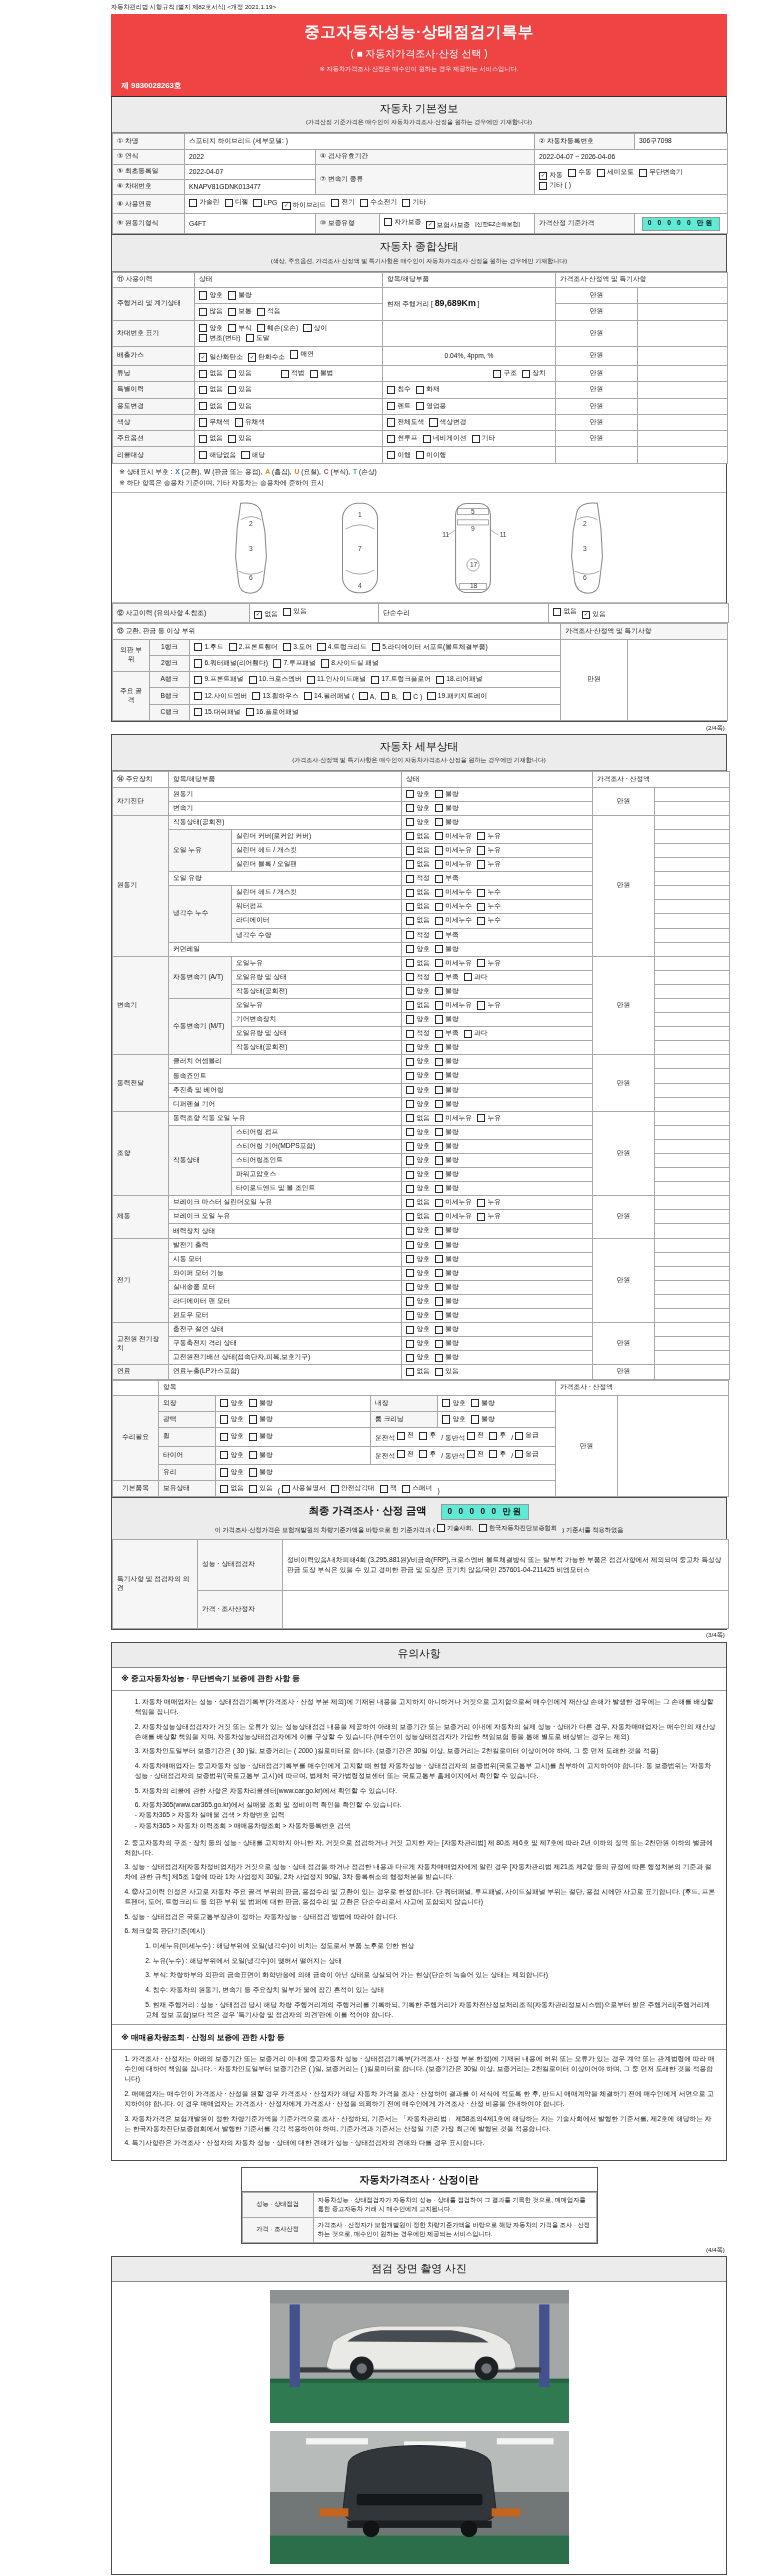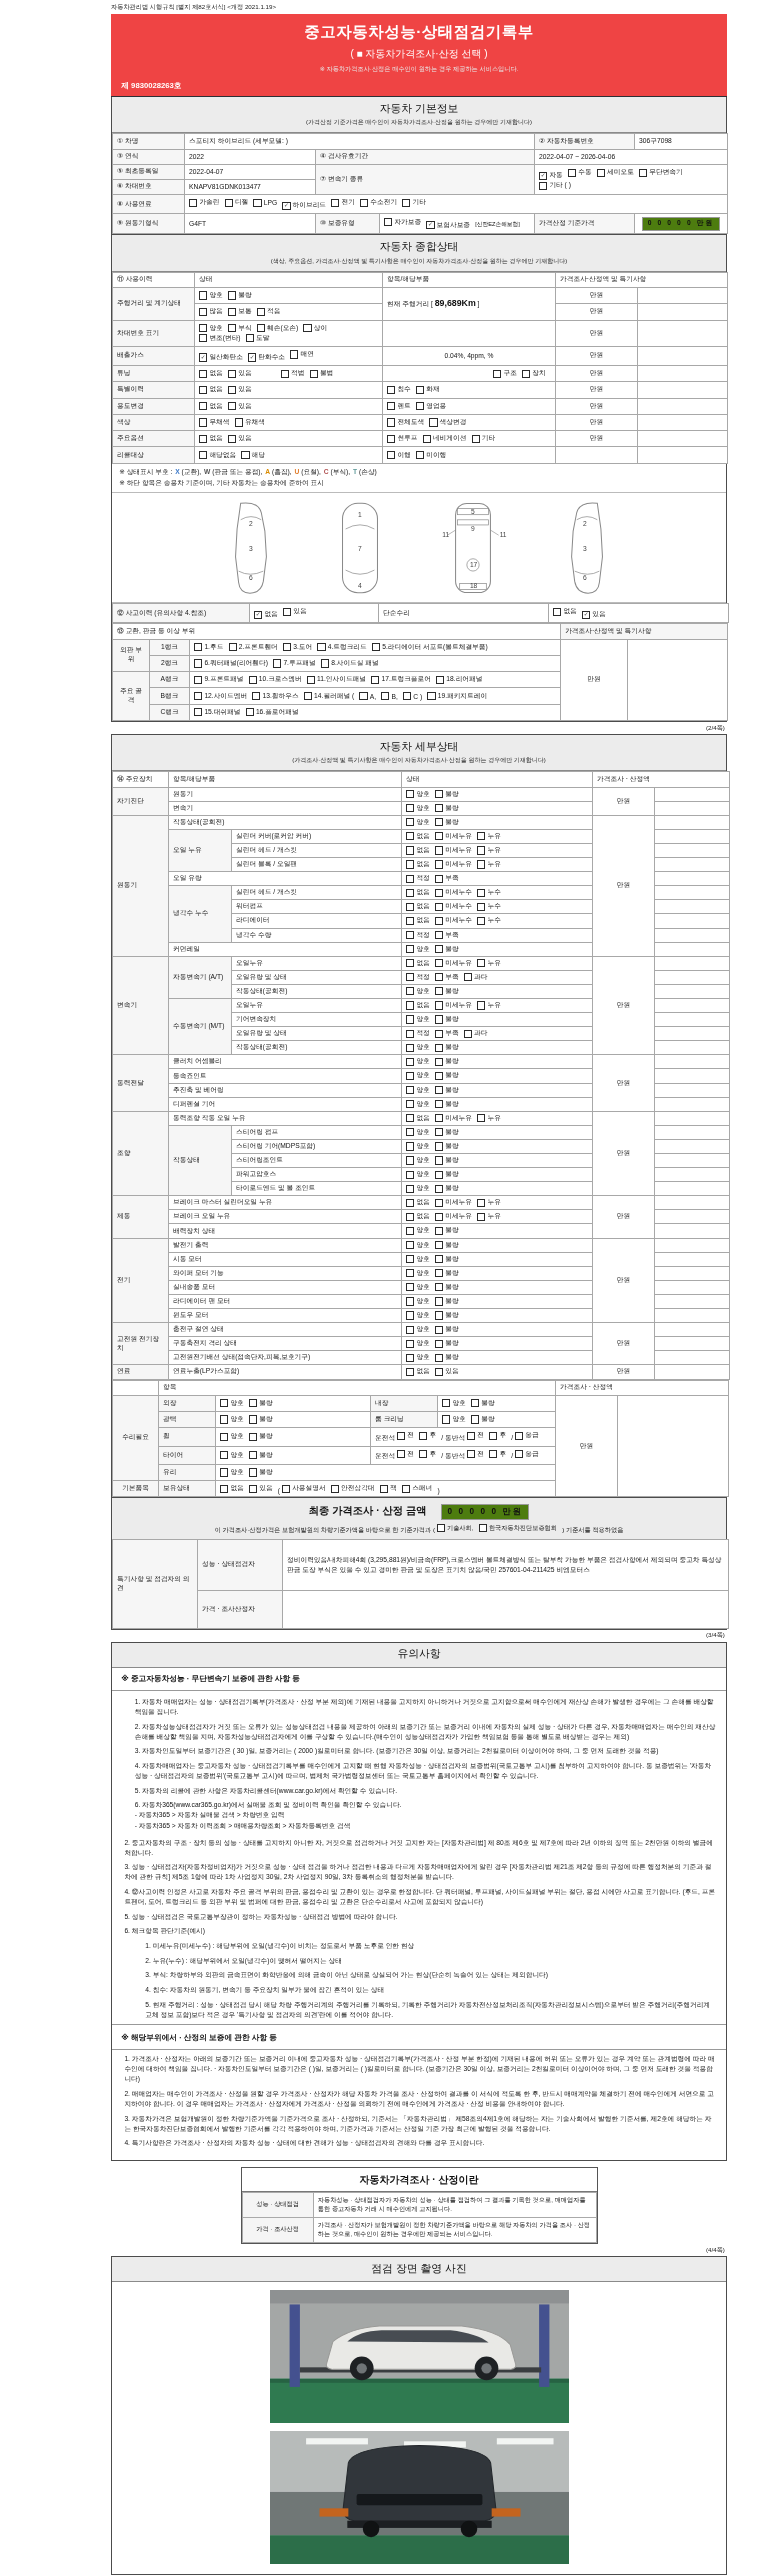--- a/index.html
+++ b/index.html
@@ -25,21 +25,21 @@
   table.grid td.lbl{background:#f6f6f6;}
   table.grid td.center{text-align:center;}
   .price{text-align:center !important;}
   .noteCell{background:#fff;}
   
   .cb{display:inline-flex;align-items:center;margin:0.5px 5.2px 0.5px 0;white-space:nowrap;}
   .cb .box{width:6.2px;height:6.2px;border:1px solid #2b2b2b;margin-right:2.1px;display:inline-flex;align-items:center;justify-content:center;font-size:5.7px;line-height:1;font-weight:bold;background:#fff;color:#111;flex:none;}
   .spacer{display:inline-block;width:24px;}
   .right-opts{float:right;}
   .mileage-val{font-size:8.8px;font-weight:bold;}
-  .pvalue{display:inline-block;border:0.5px solid #999;padding:1.5px 5.2px;letter-spacing:2.1px;font-weight:bold;background:#4d7c0f;}
+  .pvalue{display:inline-block;border:0.5px solid #999;padding:1.5px 5.2px;letter-spacing:2.1px;font-weight:bold;background:#5eead4;}
   
   .legend-row{padding:4.1px 7.2px 1px;font-size:6.7px;border-bottom:none;}
   .legend-row .code{font-weight:bold;margin-left:1px;}
   .note-row{padding:1px 7.2px 4.1px;font-size:6.7px;border-bottom:0.5px solid #bbb;}
   .diagram-wrap{display:flex;justify-content:center;gap:36px;padding:6.2px 0 5.2px;border-bottom:0.5px solid #bbb;}
   .diagram-wrap svg{display:block;}
   .dg-num{font-size:13px;fill:#444;font-family:"Liberation Sans",sans-serif;}
   
   .pmark{text-align:right;font-size:6.2px;color:#222;padding:1.5px 2.1px 1.5px 0;}
   
@@ -1328,21 +1328,21 @@
             <div class="nitem">5.  성능 · 상태점검은 국토교통부장관이 정하는 자동차성능 · 상태점검 방법에 따라야 합니다.</div>
             <div class="nitem">6.  체크항목 판단기준(예시)</div>
           </div>
       <div class="lvl2">
             <div class="nitem">1.  미세누유(미세누수) : 해당부위에 오일(냉각수)이 비치는 정도로서 부품 노후로 인한 현상</div>
             <div class="nitem">2.  누유(누수) : 해당부위에서 오일(냉각수)이 맺혀서 떨어지는 상태</div>
             <div class="nitem">3.  부식: 차량하부와 외판의 금속표면이 화학반응에 의해 금속이 아닌 상태로 상실되어 가는 현상(단순히 녹슬어 있는 상태는 제외합니다)</div>
             <div class="nitem">4.  침수: 자동차의 원동기, 변속기 등 주요장치 일부가 물에 잠긴 흔적이 있는 상태</div>
             <div class="nitem">5.  현재 주행거리 : 성능 · 상태점검 당시 해당 차량 주행거리계의 주행거리를 기록하되, 기록한 주행거리가 자동차전산정보처리조직(자동차관리정보시스템)으로부터 받은 주행거리(주행거리계 교체 정보 포함)보다 적은 경우 '특기사항 및 점검자의 의견'란에 이를 적어야 합니다.</div>
           </div>
-      <div class="nhead2">※ 해당부위에서 · 산정의 보증에 관한 사항 등</div>
+      <div class="nhead2">※ 매매용차량조회 · 산정의 보증에 관한 사항 등</div>
       <div class="lvl0">
             <div class="nitem">1.  가격조사 · 산정자는 아래의 보증기간 또는 보증거리 이내에 중고자동차 성능 · 상태점검기록부(가격조사 · 산정 부분 한정)에 기재된 내용에 허위 또는 오류가 있는 경우 계약 또는 관계법령에 따라 매수인에 대하여 책임을 집니다.  · 자동차인도일부터 보증기간은 (      )일, 보증거리는 (      )킬로미터로 합니다. (보증기간은 30일 이상, 보증거리는 2천킬로미터 이상이어야 하며, 그 중 먼저 도래한 것을 적용합니다)</div>
             <div class="nitem">2.  매매업자는 매수인이 가격조사 · 산정을 원할 경우 가격조사 · 산정자가 해당 자동차 가격을 조사 · 산정하여 결과를 이 서식에 적도록 한 후, 반드시 매매계약을 체결하기 전에 매수인에게 서면으로 고지하여야 합니다. 이 경우 매매업자는 가격조사 · 산정자에게 가격조사 · 산정을 의뢰하기 전에 매수인에게 가격조사 · 산정 비용을 안내하여야 합니다.</div>
             <div class="nitem">3.  자동차가격은 보험개발원이 정한 차량기준가액을 기준가격으로 조사 · 산정하되, 기준서는 「자동차관리법」 제58조의4제1호에 해당하는 자는 기술사회에서 발행한 기준서를, 제2호에 해당하는 자는 한국자동차진단보증협회에서 발행한 기준서를 각각 적용하여야 하며, 기준가격과 기준서는 산정일 기준 가장 최근에 발행된 것을 적용합니다.</div>
             <div class="nitem">4.  특기사항란은 가격조사 · 산정자의 자동차 성능 · 상태에 대한 견해가 성능 · 상태점검자의 견해와 다를 경우 표시합니다.</div>
           </div>
     </div>
   </div>
 
   <div class="survey">

